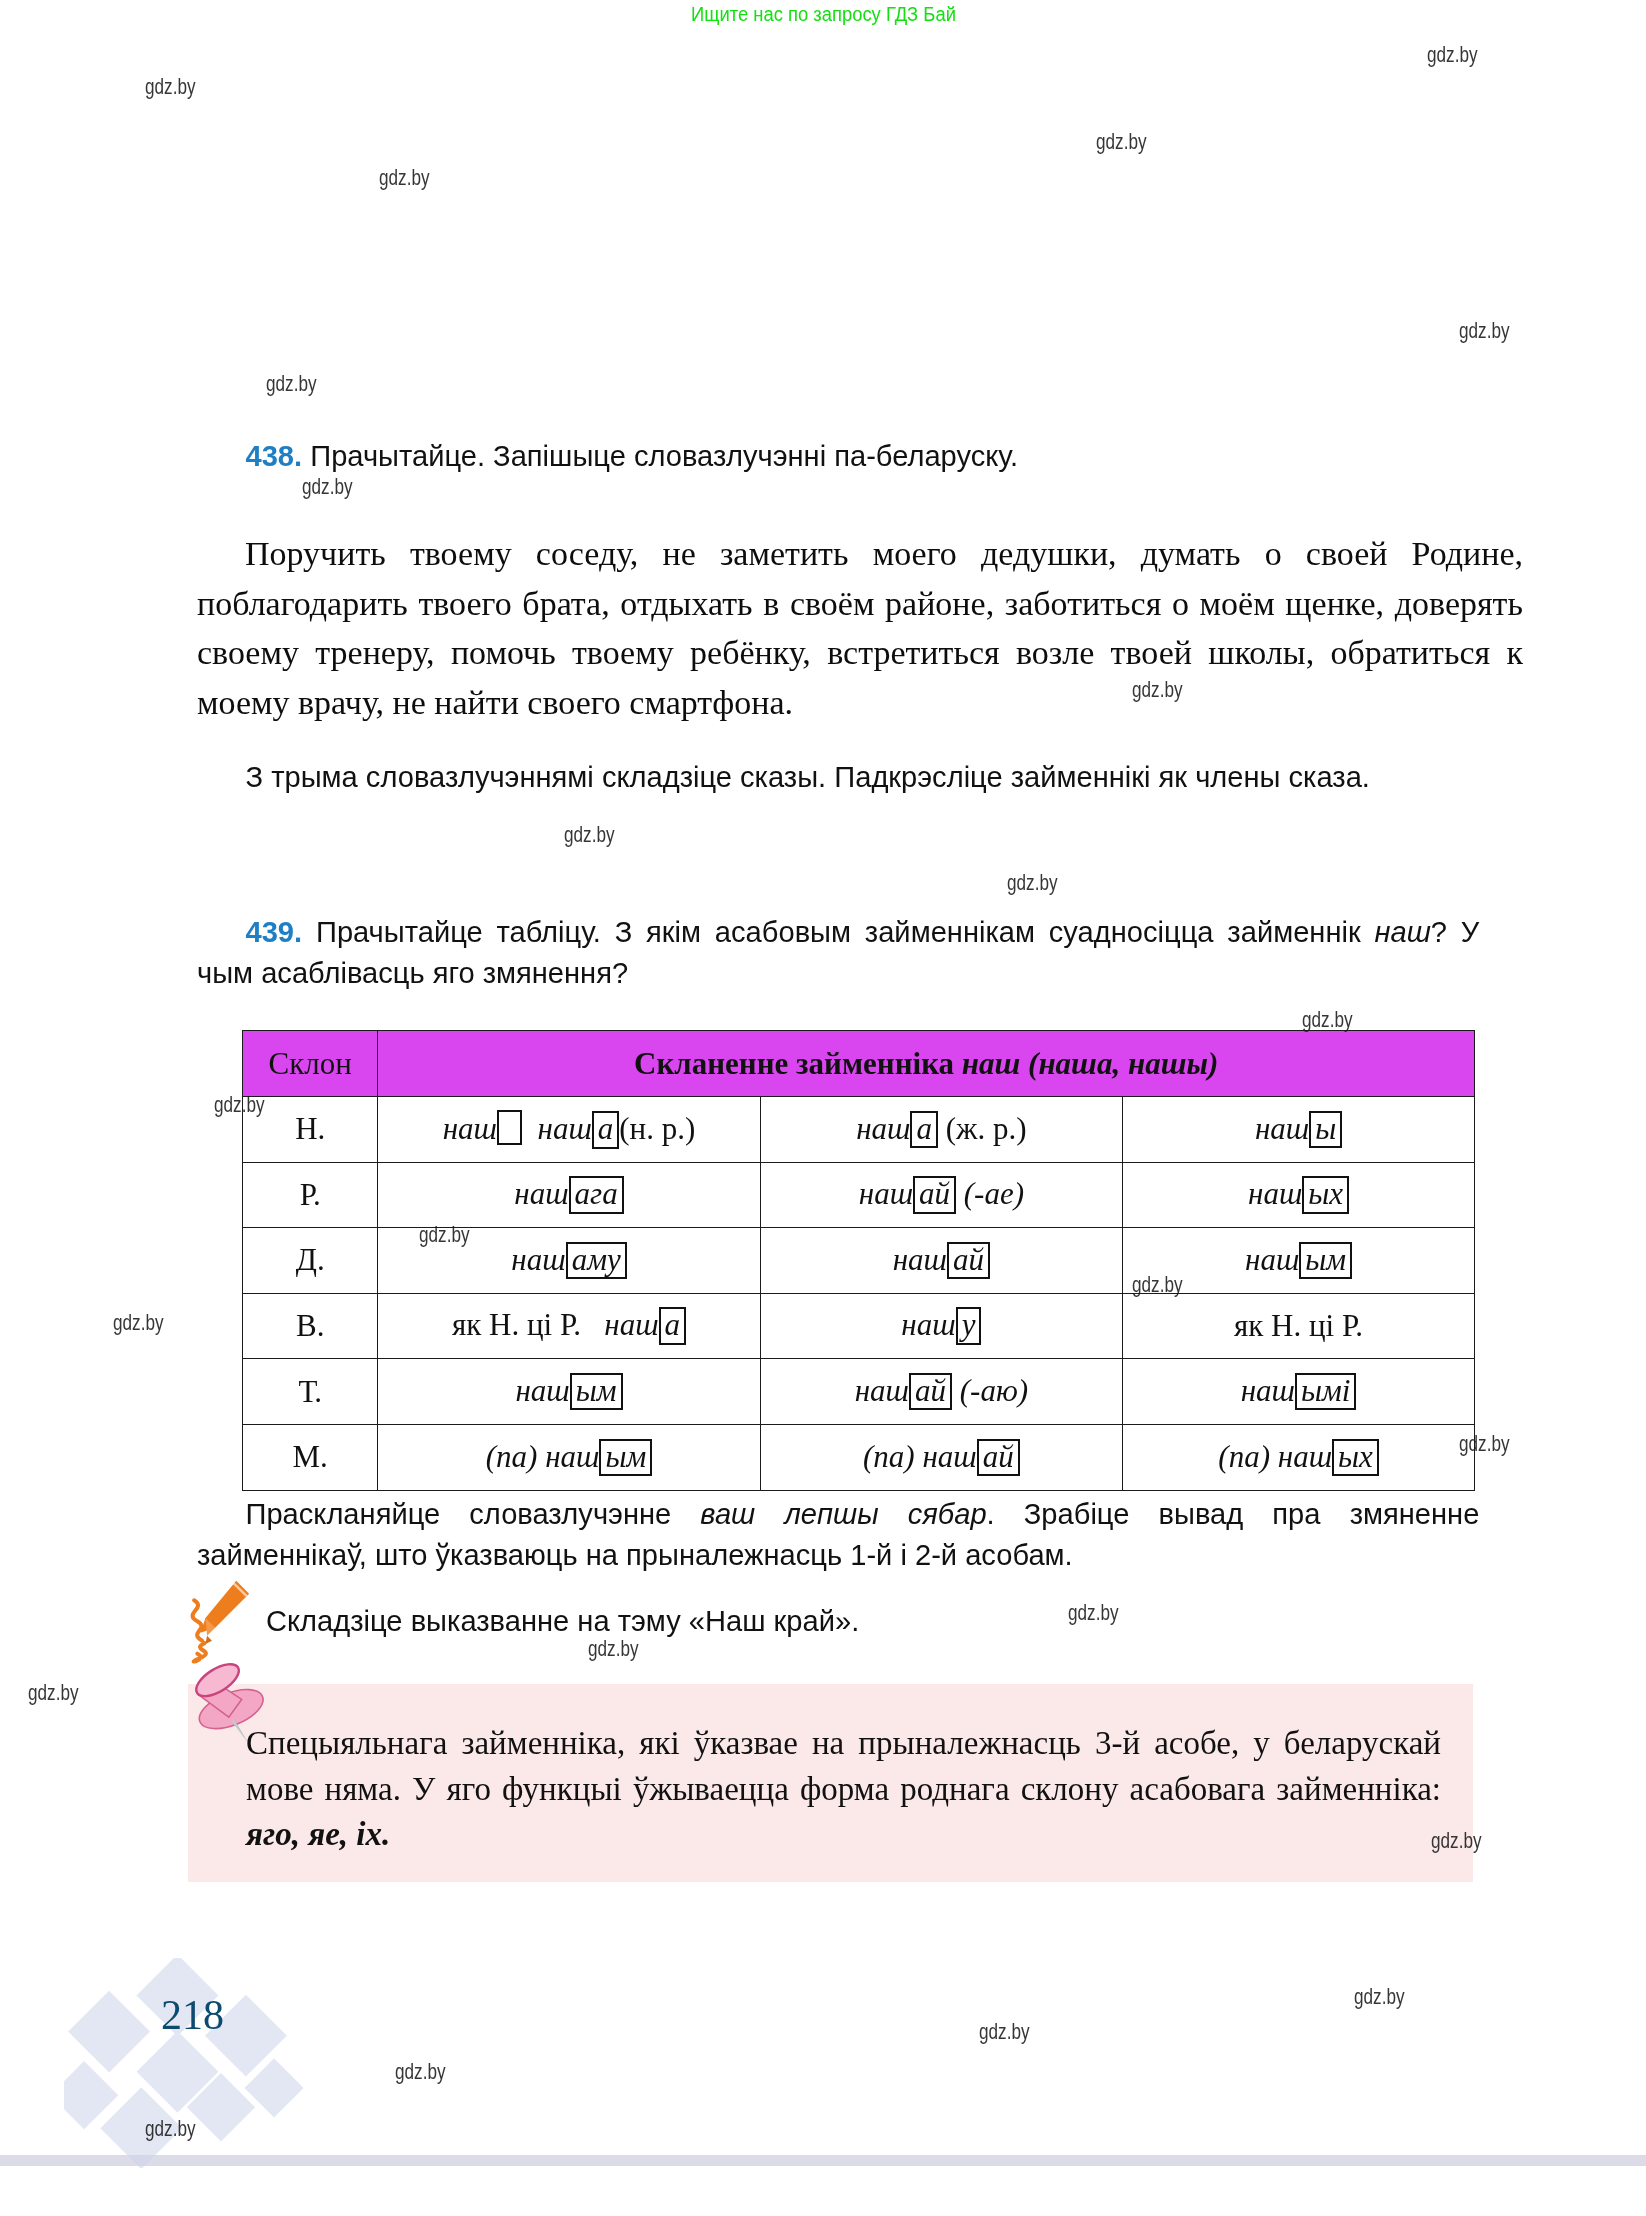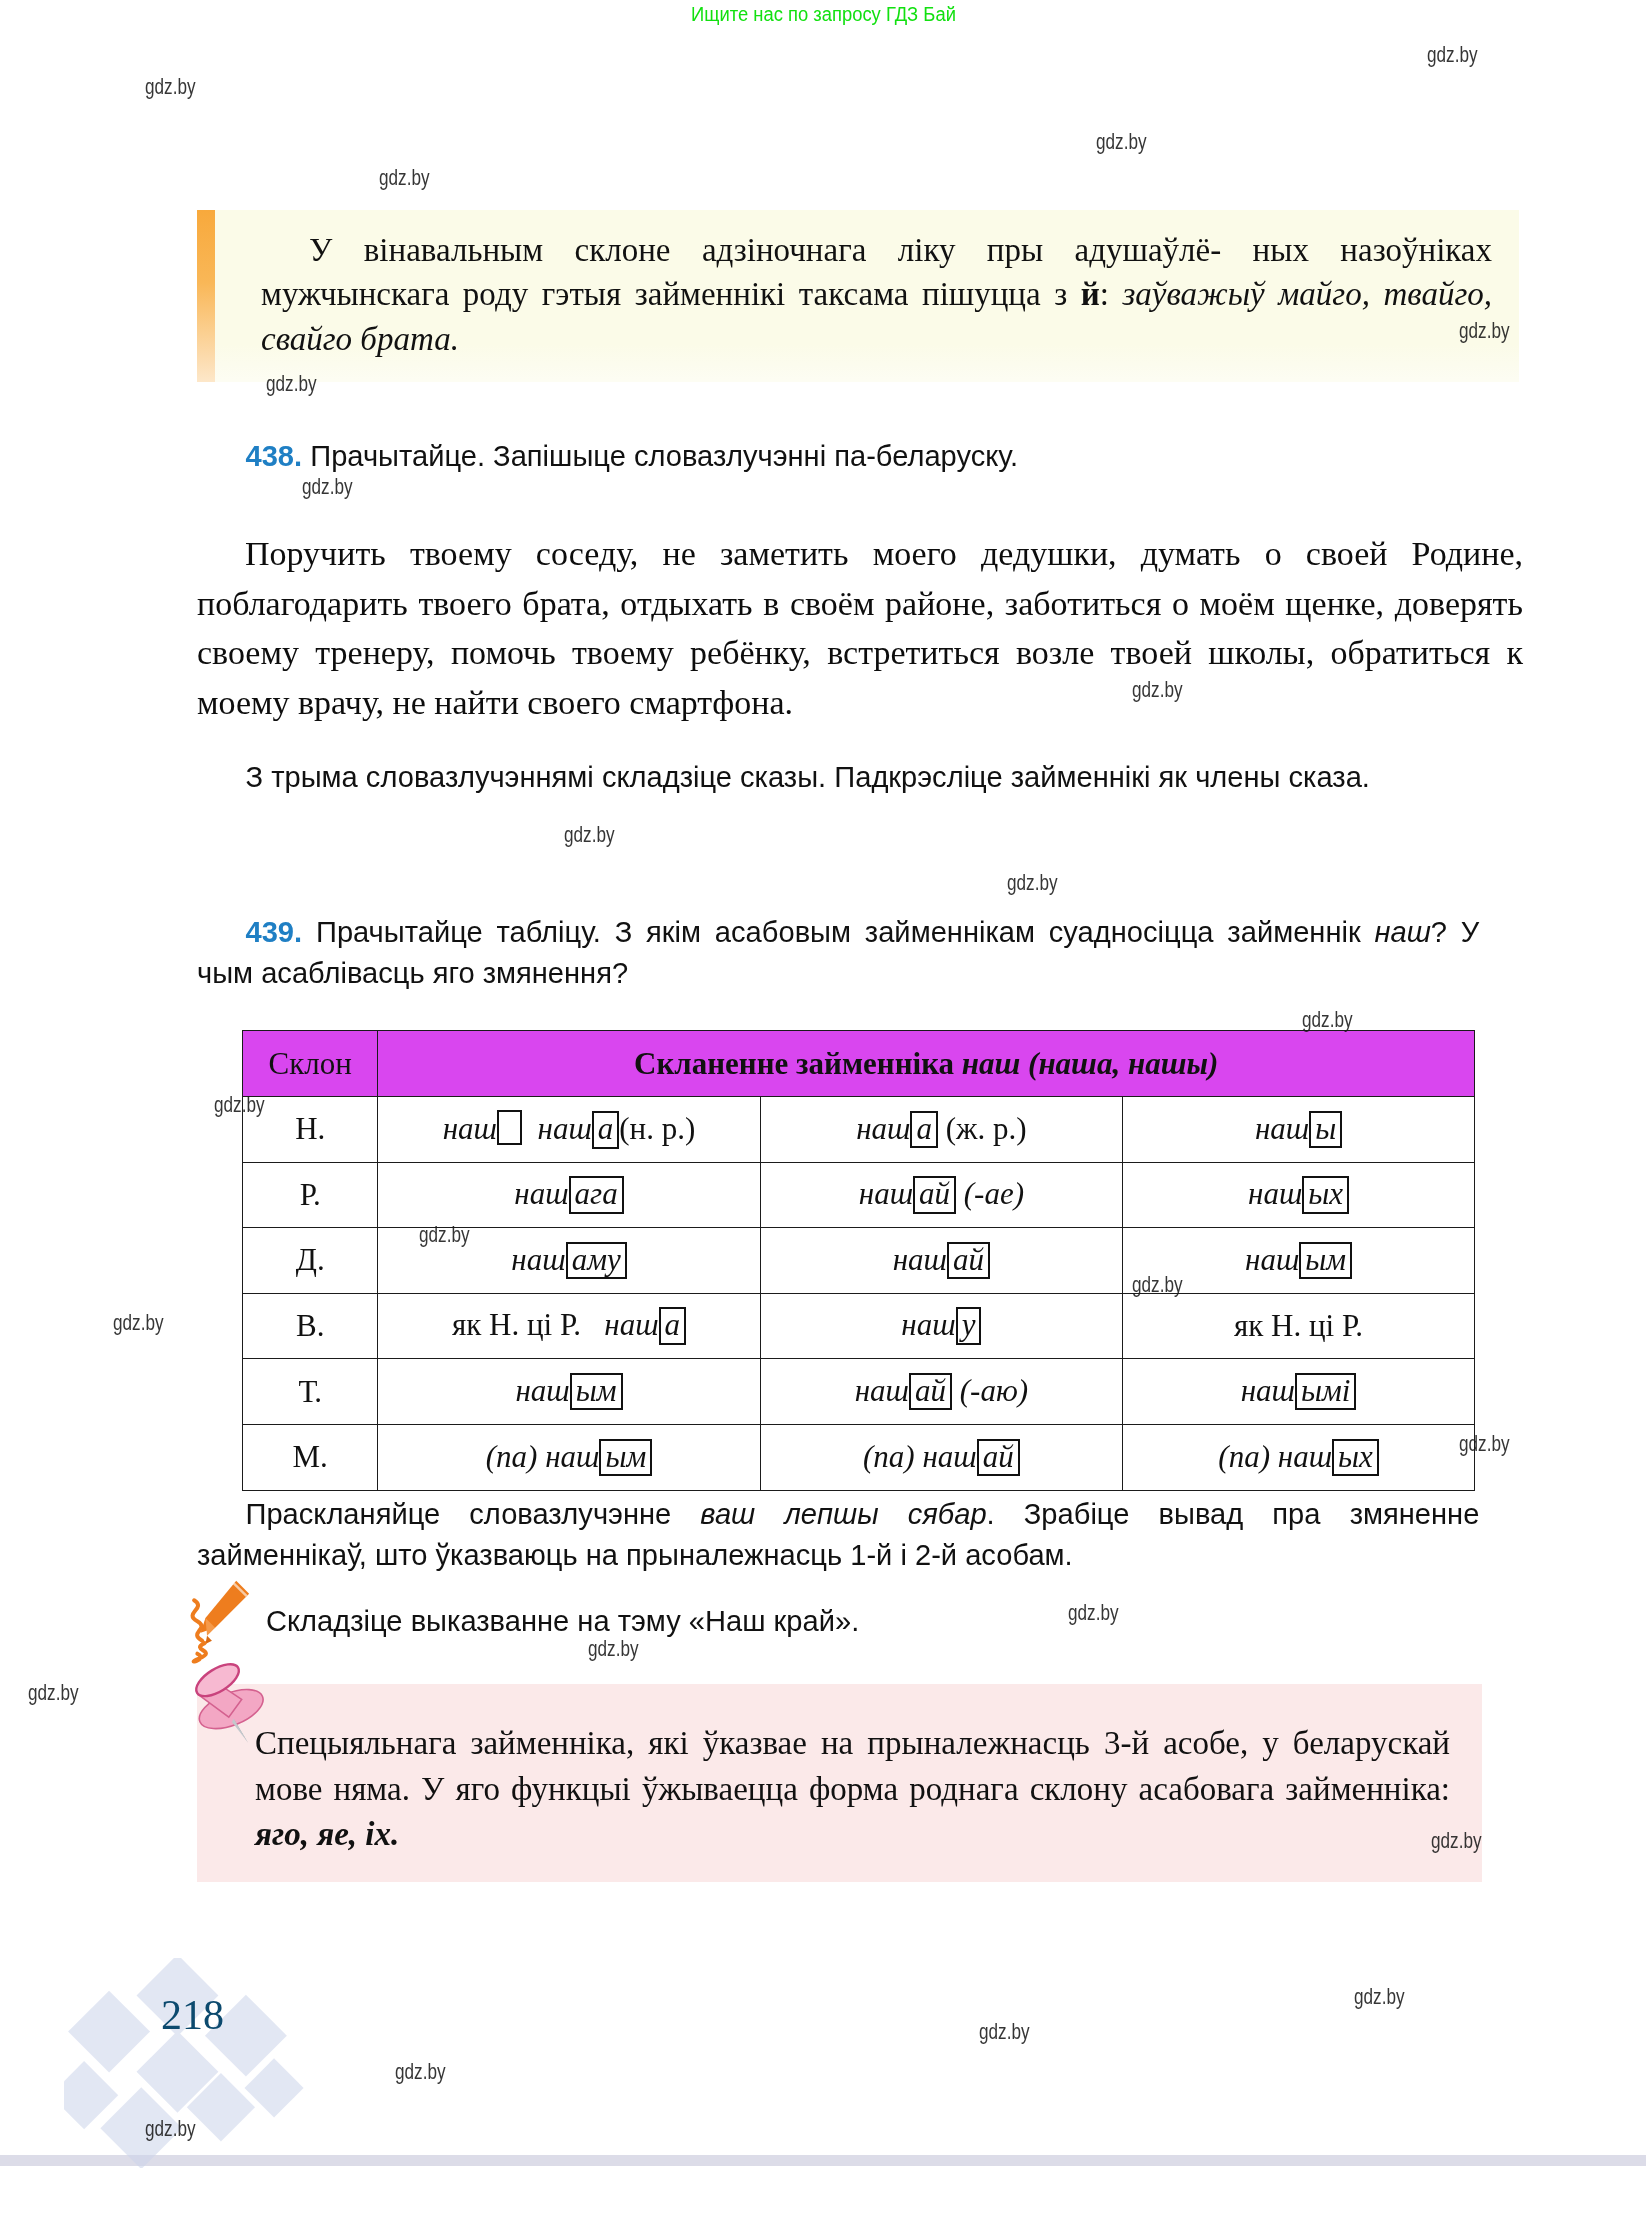--- a/index.html
+++ b/index.html
@@ -144,21 +144,21 @@
   .endbox.empty { min-width:21px; padding:0; height:31px; vertical-align:-5.6px; }
   .plain { font-style:normal; }
 
   
   .pen-icon { position:absolute; left:165px; top:1576px; width:89px; height:89px; }
   .pin-icon { position:absolute; left:187px; top:1659px; width:90px; height:105px; z-index:30; }
 
   
   .note-box {
     position:absolute;
-    left:197px; top:1684px; width:1285px;
+    left:188px; top:1684px; width:1285px;
     background:#fbe9e9;
     box-sizing:border-box;
     padding:37px 32px 24px 58px;
     font-size:33px;
     line-height:1.38;
     text-align:justify;
     color:#111;
   }
   .note-box p { margin:0; }
   .note-box p + p { text-indent:48px; }
@@ -176,28 +176,20 @@
   }
   .diamonds { position:absolute; left:64px; top:1958px; width:338px; height:210px; z-index:10; }
 </style>
 </head>
 <body>
 
 <div class="page">
 
   <div class="top-banner">Ищите нас по запросу ГДЗ Бай</div>
 
-  <div class="rule-box">
-    <div class="marker"></div>
-    <p>
-      <span>У вінавальным склоне адзіночнага ліку пры адушаўлё-</span>
-      <span>ных назоўніках мужчынскага роду гэтыя займеннікі таксама</span>
-      <span>пішуцца з </span><b>й</b><span>: </span><i>заўважыў майго, твайго, свайго брата.</i>
-    </p>
-  </div>
 
   <div class="ex" style="top:435px;">
     <span class="ind"><span class="num">438.</span>
       <span>Прачытайце. Запішыце словазлучэнні па-беларуску.</span></span>
   </div>
 
   <div class="serif-body" style="top:488px;">
     <span class="ind">Поручить твоему соседу, не заметить моего дедушки, думать о своей Родине, поблагодарить твоего брата, отдыхать в своём районе, заботиться о моём щенке, доверять своему тренеру, помочь твоему ребёнку, встретиться возле твоей школы, обратиться к моему врачу, не найти своего смартфона.</span>
   </div>
 

